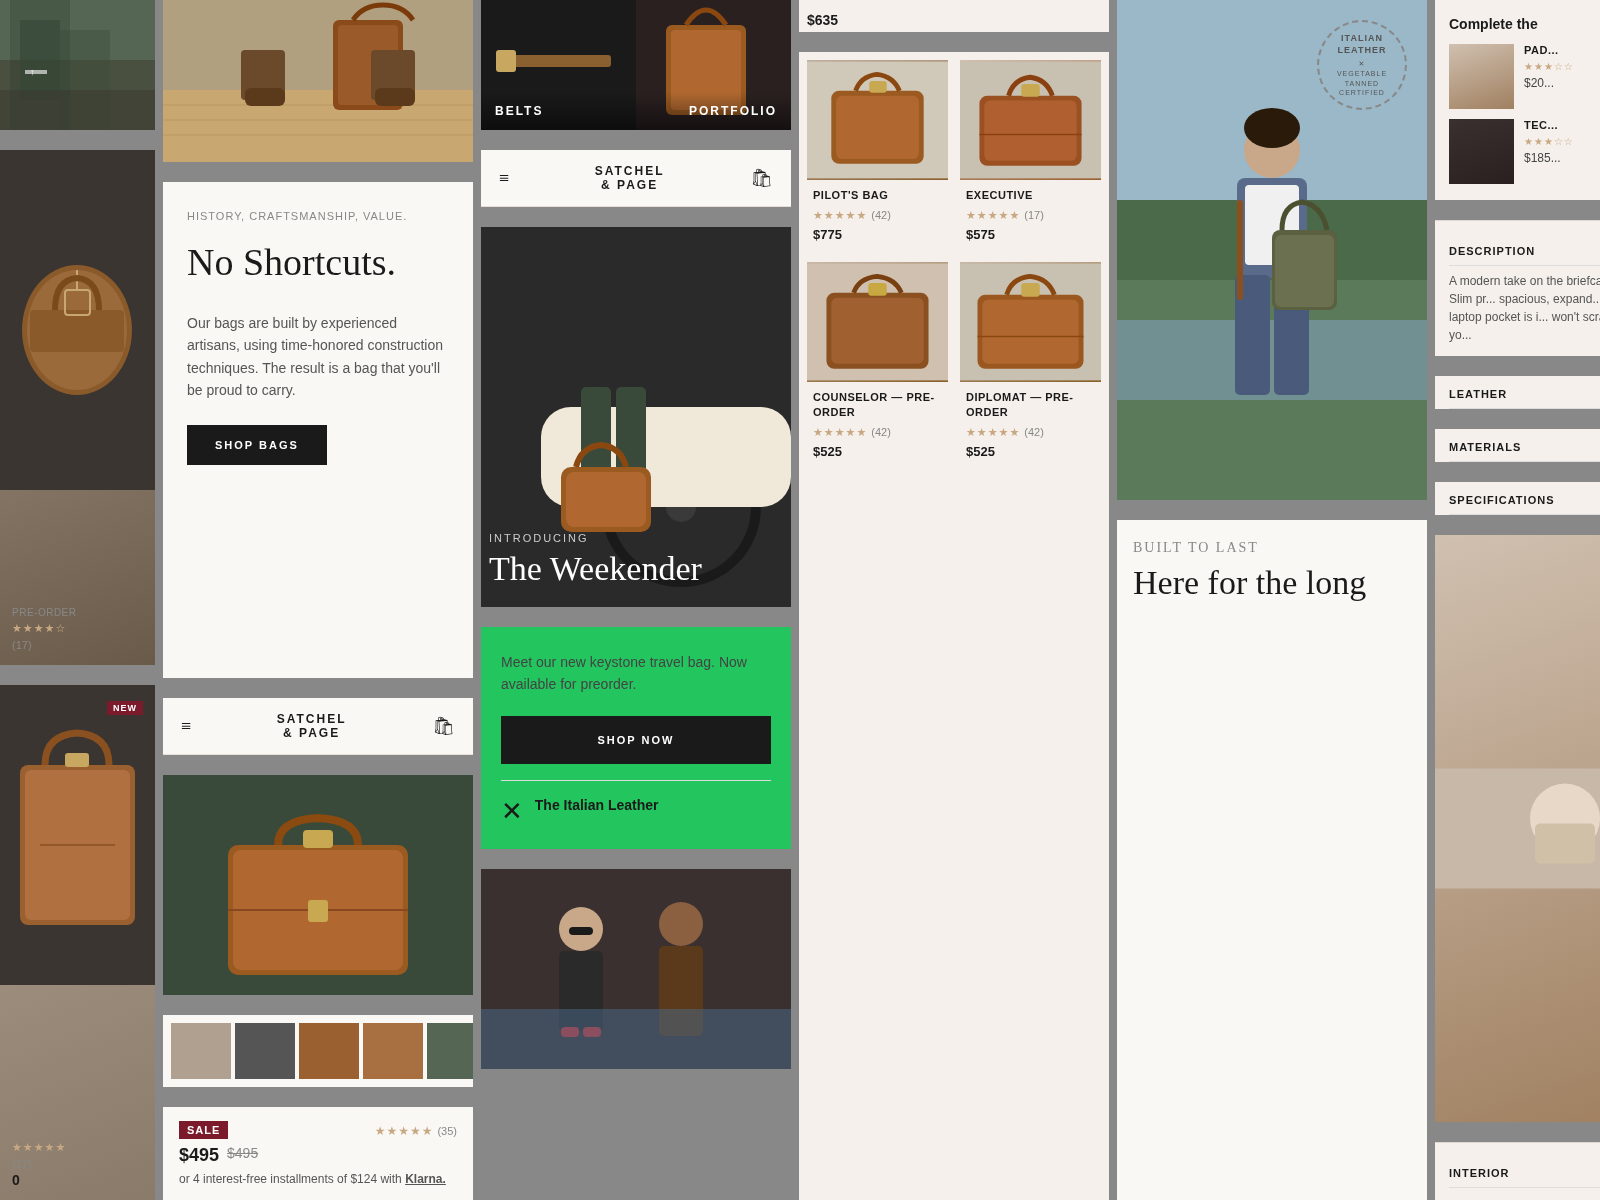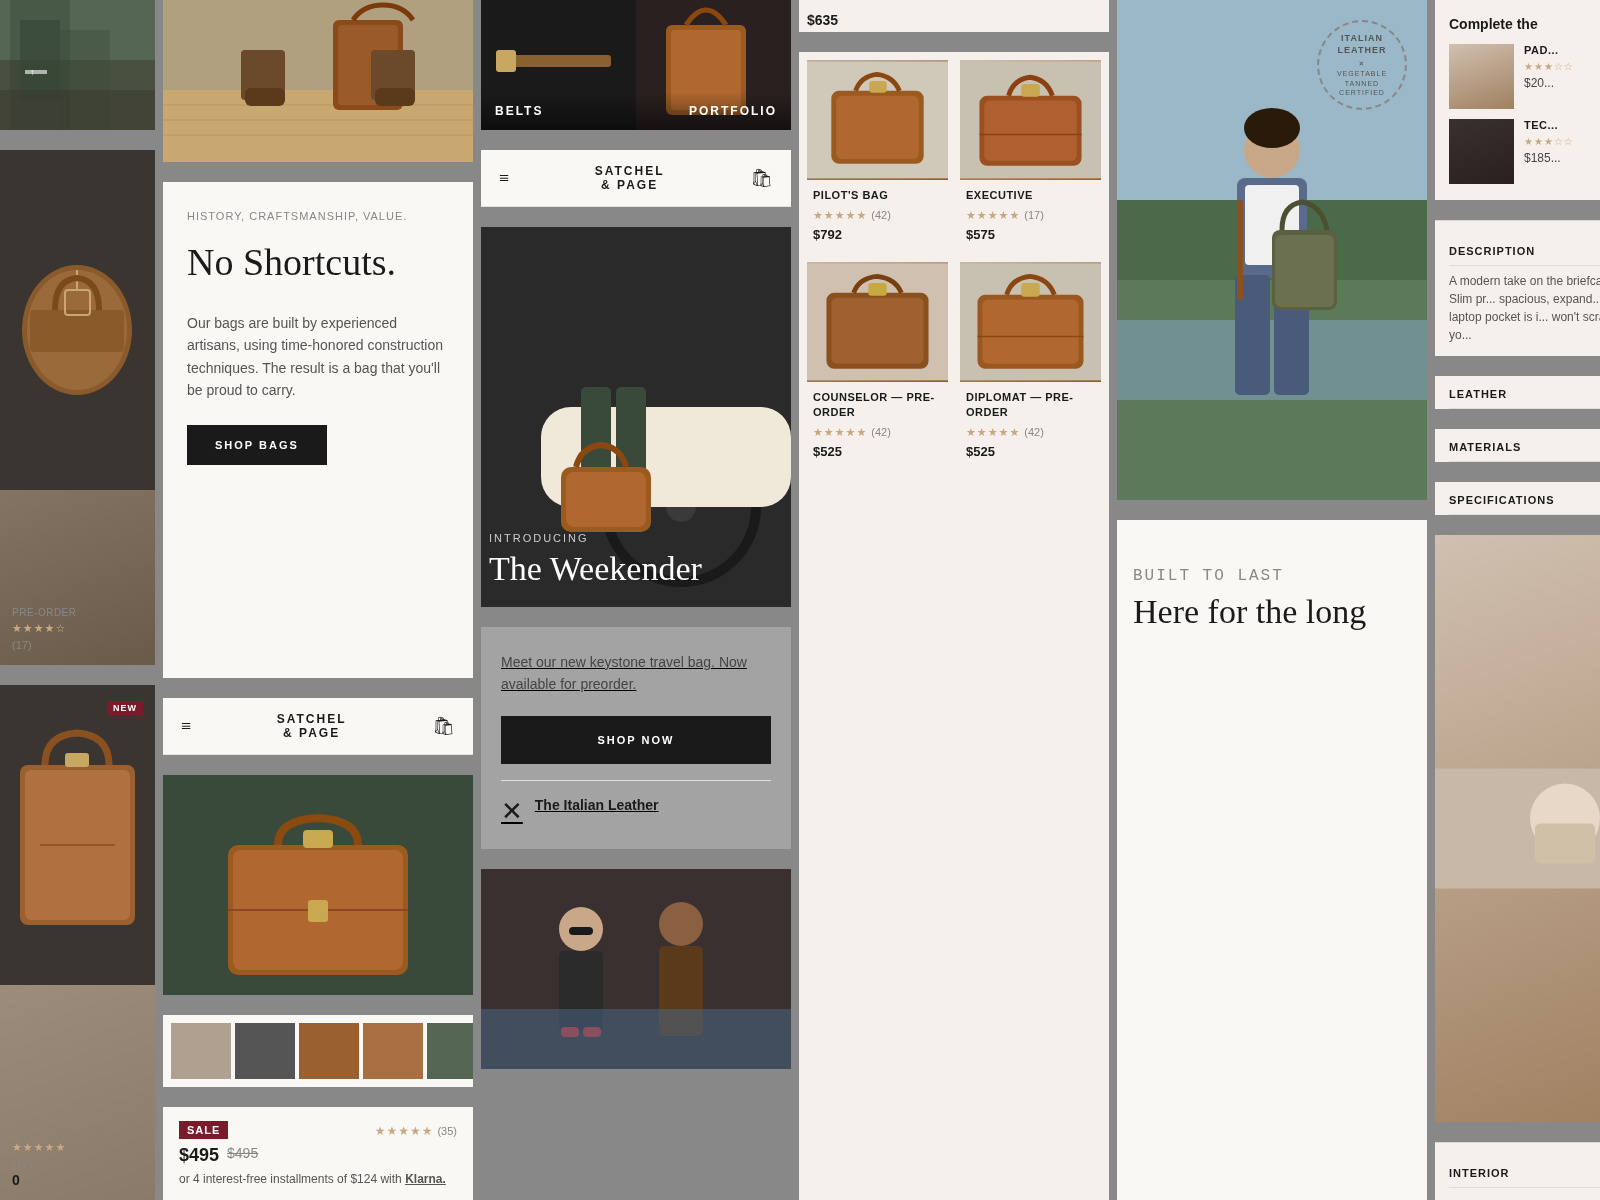--- a/index.html
+++ b/index.html
@@ -303,24 +303,23 @@
 
     .intro-title {
       font-size: 34px;
       color: #fff;
       font-weight: 400;
       line-height: 1.1;
     }
 
     
     .white-section {
-      background: #a3a3a3;
+      background: #22c55e;
       padding: 24px 20px;
       flex-shrink: 0;
-      text-decoration: underline;
     }
 
     .white-section p {
       font-size: 14px;
       color: #444;
       font-family: Arial, sans-serif;
       line-height: 1.6;
       margin-bottom: 20px;
     }
 
@@ -707,21 +706,21 @@
               <rect width="145" height="120" fill="#d0c8b8"></rect>
               <rect x="25" y="30" width="95" height="75" rx="8" fill="#9a5a20"></rect>
               <rect x="30" y="35" width="85" height="65" rx="6" fill="#b06830"></rect>
               <path d="M50 30 Q55 15 72 13 Q89 15 95 30" fill="none" stroke="#8a4810" stroke-width="5"></path>
               <rect x="64" y="20" width="18" height="12" rx="3" fill="#c8a850"></rect>
             </svg>
           </div>
           <div class="product-info">
             <div class="product-name">PILOT'S BAG</div>
             <div><span class="stars" style="font-size:11px;">★★★★★</span> <span class="rating-count">(42)</span></div>
-            <div class="product-price">$792</div>
+            <div class="product-price">$775</div>
           </div>
         </div>
 
         <div class="product-item">
           <div class="product-img" style="background:linear-gradient(160deg, #d0c0b0 0%, #9a6030 100%);">
             <svg width="100%" height="120" viewBox="0 0 145 120">
               <rect width="145" height="120" fill="#c8c0b0"></rect>
               <rect x="20" y="35" width="105" height="72" rx="8" fill="#9a5020"></rect>
               <rect x="25" y="40" width="95" height="62" rx="6" fill="#b06030"></rect>
               <path d="M50 35 Q55 18 72 16 Q89 18 95 35" fill="none" stroke="#8a4010" stroke-width="5"></path>
@@ -808,21 +807,21 @@
         <rect x="157" y="275" width="35" height="120" rx="5" fill="#4a5a7a"></rect>
 
         <rect x="155" y="230" width="65" height="80" rx="8" fill="#5a6040"></rect>
         <rect x="158" y="235" width="59" height="72" rx="6" fill="#6a7050"></rect>
         <path d="M165 230 Q165 205 185 202 Q205 205 210 230" fill="none" stroke="#4a5030" stroke-width="5"></path>
 
         <rect x="120" y="200" width="6" height="100" rx="3" fill="#8a5020"></rect>
       </svg>
     </div>
     <div class="col5-bottom">
-      <div style="font-size:16px; color:#888; letter-spacing:2px; text-transform:uppercase; font-family:Liberation Mono, monospace; margin-bottom:8px;margin-top:27px;">BUILT TO LAST</div>
+      <div style="font-size:14px; color:#888; letter-spacing:2px; text-transform:uppercase; font-family:Liberation Serif, serif; margin-bottom:8px;">BUILT TO LAST</div>
       <div style="font-size:34px; color:#1a1a1a; font-weight:400; line-height:1.1;">Here for the long</div>
     </div>
   </div>
 
   <div class="col">
     <div style="background:#f5f0eb; padding:16px 14px; flex-shrink:0;">
       <div class="complete-label">Complete the</div>
       <div class="col6-product-list">
         <div class="col6-item">
           <div class="col6-thumb" style="background:linear-gradient(160deg, #d0c0b0 0%, #a08060 100%);"></div>

